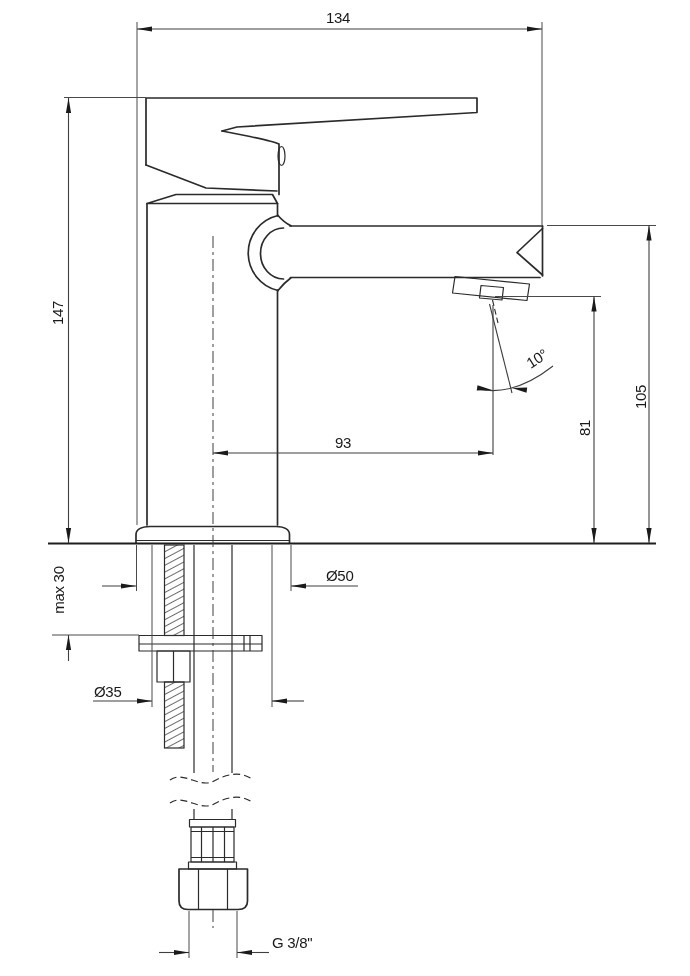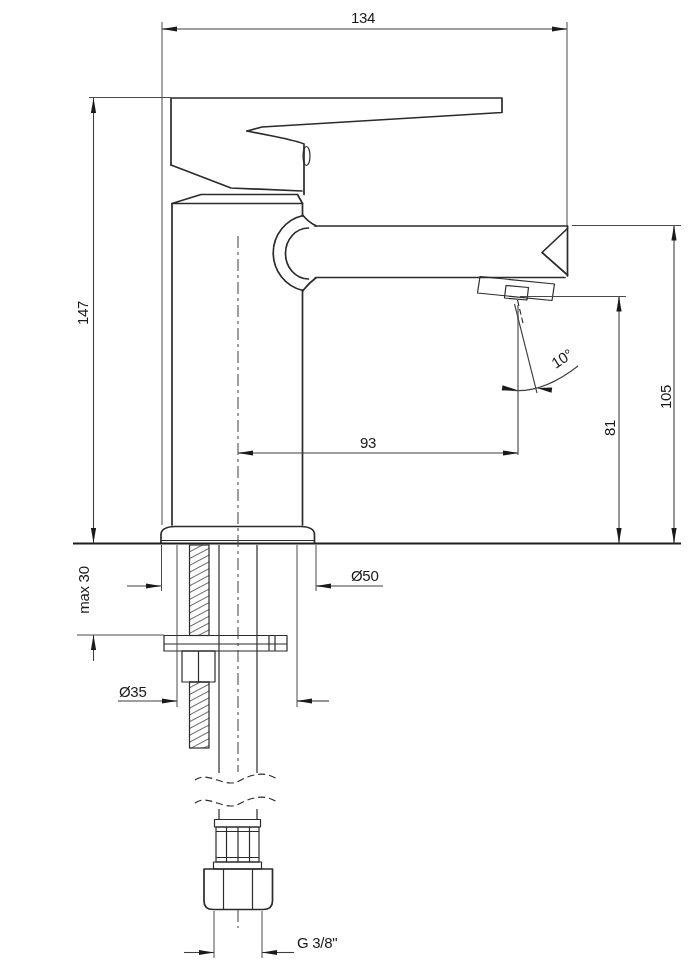--- a/index.html
+++ b/index.html
@@ -1,16 +1,16 @@
 <!DOCTYPE html>
 <html><head>
 <meta charset="utf-8">
 <style>
   html,body{margin:0;padding:0;background:#ffffff;width:690px;height:976px;overflow:hidden;}
-  .stage{width:618px;height:976px;background:#ffffff;position:relative;font-family:"Liberation Sans",sans-serif;margin-left:25px;}
+  .stage{width:618px;height:976px;background:#ffffff;position:relative;font-family:"Liberation Sans",sans-serif;}
   svg{display:block;}
   .outline{stroke:#2b2b2b;stroke-width:1.7;fill:none;stroke-linejoin:round;stroke-linecap:round;}
   .outline-thin{stroke:#2b2b2b;stroke-width:1.2;fill:none;stroke-linejoin:round;}
   .deck{stroke:#1f1f1f;stroke-width:2.2;fill:none;}
   .dim{stroke:#3f3f3f;stroke-width:1.1;fill:none;}
   .ext{stroke:#4a4a4a;stroke-width:1;fill:none;}
   .cl{stroke:#3f3f3f;stroke-width:1;fill:none;stroke-dasharray:12 4 3 4;}
   .brk{stroke:#2b2b2b;stroke-width:1.2;fill:none;stroke-dasharray:7 4;}
   .axisdash{stroke:#2b2b2b;stroke-width:1.1;fill:none;stroke-dasharray:6 3;}
   .arrow{fill:#1a1a1a;stroke:none;}

